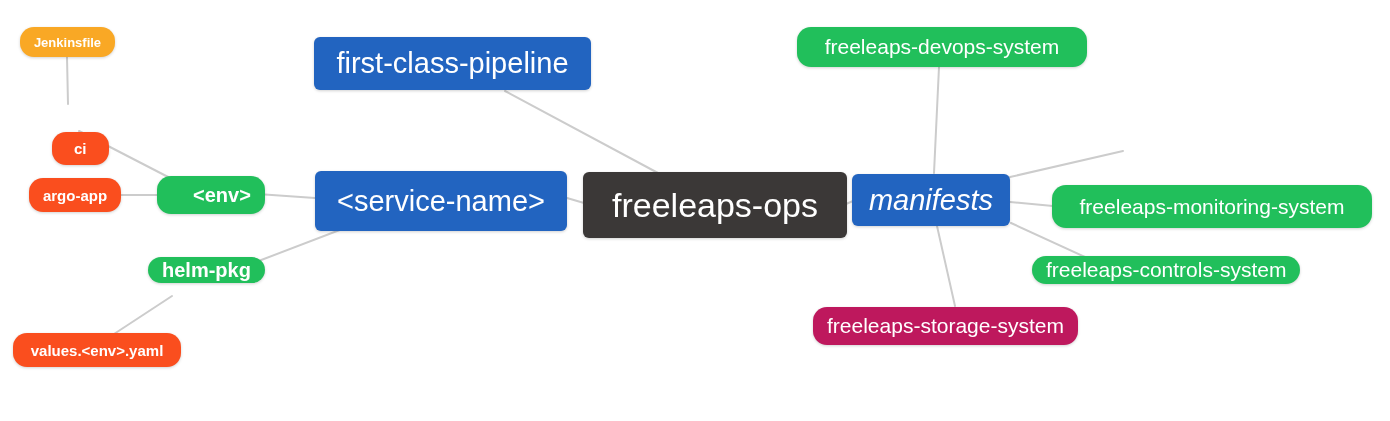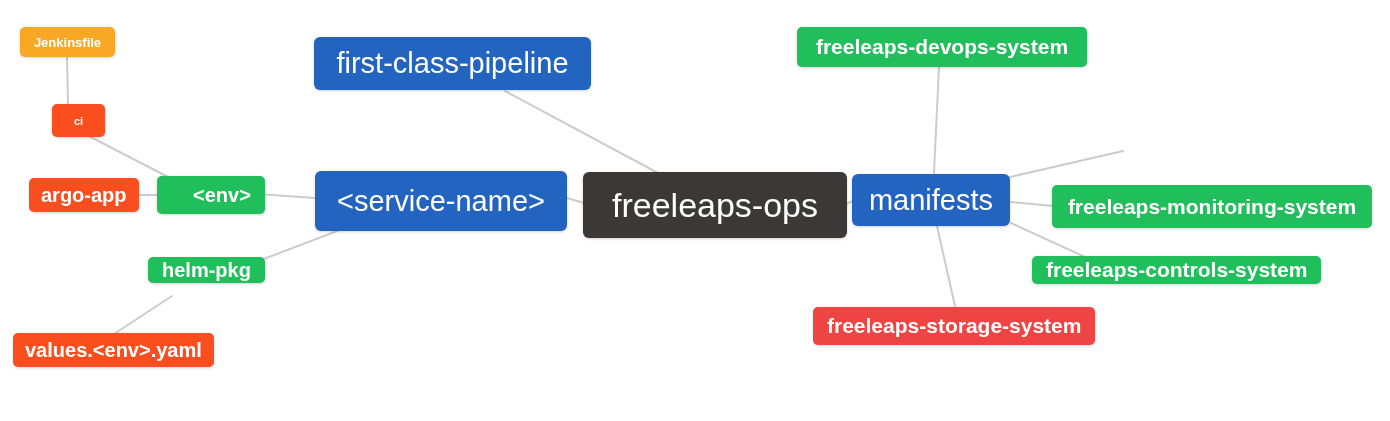--- a/index.html
+++ b/index.html
@@ -27,31 +27,31 @@
     fill: none;
   }
   .node {
     position: absolute;
     display: flex;
     align-items: center;
     justify-content: center;
     box-sizing: border-box;
     color: #ffffff;
     white-space: nowrap;
-    border-radius: 5px;
+    border-radius: 14px;
     box-shadow: 0 1px 3px rgba(0,0,0,0.18);
     cursor: pointer;
     user-select: none;
   }
   .node.lvl-root     { font-size: 34px; font-weight: 400; padding: 0 0; border-radius: 6px; }
   .node.lvl-primary  { font-size: 29px; font-weight: 400; padding: 0 15px; border-radius: 6px; }
-  .node.lvl-secondary{ font-size: 21px; font-weight: 700; padding: 0 14px; }
+  .node.lvl-secondary{ font-size: 21px; font-weight: 400; padding: 0 14px; }
   .node.lvl-small    { font-size: 20px; font-weight: 700; padding: 0 14px; }
-  .node.lvl-tertiary { font-size: 20px; font-weight: 700; padding: 0 12px; }
-  .node.lvl-ci       { font-size: 11px; font-weight: 700; padding: 0 22px;  }
+  .node.lvl-tertiary { font-size: 15px; font-weight: 700; padding: 0 12px; }
+  .node.lvl-ci       { font-size: 15px; font-weight: 700; padding: 0 22px; margin-top: 28px;  }
   .node.lvl-leaf     { font-size: 13px; font-weight: 700; padding: 0 12px; }
 </style>
 </head>
 <body>
 
 <div class="canvas">
 
   <svg class="edges" viewBox="0 0 1390 421" xmlns="http://www.w3.org/2000/svg">
     <line x1="67" y1="57" x2="68" y2="104" stroke="#CCCCCC"></line>
     <line x1="79" y1="131" x2="172" y2="179" stroke="#CCCCCC"></line>
@@ -69,21 +69,21 @@
     <line x1="937" y1="226" x2="955" y2="306" stroke="#CCCCCC"></line>
   </svg>
 
   <div class="node lvl-leaf" style="left: 20px; top: 27px; min-width: 95px; height: 30px; background: rgb(249, 168, 37); color: rgb(255, 255, 255);">Jenkinsfile</div>
   <div class="node lvl-ci" style="left: 52px; top: 104px; min-width: 33px; height: 33px; background: rgb(250, 78, 30); color: rgb(255, 255, 255);">ci</div>
   <div class="node lvl-tertiary" style="left: 29px; top: 178px; min-width: 92px; height: 34px; background: rgb(250, 78, 30); color: rgb(255, 255, 255);">argo-app</div>
   <div class="node lvl-small" style="left: 157px; top: 176px; min-width: 88px; height: 38px; background: rgb(33, 191, 91); color: rgb(255, 255, 255); padding-left: 36px;">&lt;env&gt;</div>
   <div class="node lvl-primary" style="left: 314px; top: 37px; min-width: 277px; height: 53px; background: rgb(34, 100, 192); color: rgb(255, 255, 255);">first-class-pipeline</div>
   <div class="node lvl-primary" style="left: 315px; top: 171px; min-width: 252px; height: 60px; background: rgb(34, 100, 192); color: rgb(255, 255, 255);">&lt;service-name&gt;</div>
   <div class="node lvl-root" style="left: 583px; top: 172px; min-width: 264px; height: 66px; background: rgb(59, 56, 55); color: rgb(255, 255, 255);">freeleaps-ops</div>
-  <div class="node lvl-primary" style="left: 852px; top: 174px; min-width: 158px; height: 52px; background: rgb(34, 100, 192); color: rgb(255, 255, 255);">manifests</div>
+  <div class="node lvl-primary" style="left: 852px; top: 174px; min-width: 158px; height: 52px; background: rgb(34, 100, 192); color: rgb(255, 255, 255); font-style: italic;">manifests</div>
   <div class="node lvl-secondary" style="left: 797px; top: 27px; min-width: 290px; height: 40px; background: rgb(33, 191, 91); color: rgb(255, 255, 255);">freeleaps-devops-system</div>
   <div class="node lvl-secondary" style="left: 1052px; top: 185px; min-width: 320px; height: 43px; background: rgb(33, 191, 91); color: rgb(255, 255, 255); text-align: right;">freeleaps-monitoring-system</div>
   <div class="node lvl-secondary" style="left: 1032px; top: 256px; min-width: 260px; height: 28px; background: rgb(33, 191, 91); color: rgb(255, 255, 255);">freeleaps-controls-system</div>
-  <div class="node lvl-secondary" style="left: 813px; top: 307px; min-width: 260px; height: 38px; background: #ef4444; color: rgb(255, 255, 255);">freeleaps-storage-system</div>
+  <div class="node lvl-secondary" style="left: 813px; top: 307px; min-width: 260px; height: 38px; background: #be185d; color: rgb(255, 255, 255);">freeleaps-storage-system</div>
   <div class="node lvl-small" style="left: 148px; top: 257px; min-width: 115px; height: 26px; background: rgb(33, 191, 91); color: rgb(255, 255, 255);">helm-pkg</div>
   <div class="node lvl-tertiary" style="left: 13px; top: 333px; min-width: 168px; height: 34px; background: rgb(250, 78, 30); color: rgb(255, 255, 255);">values.&lt;env&gt;.yaml</div>
 
 </div>
 
 </body></html>

